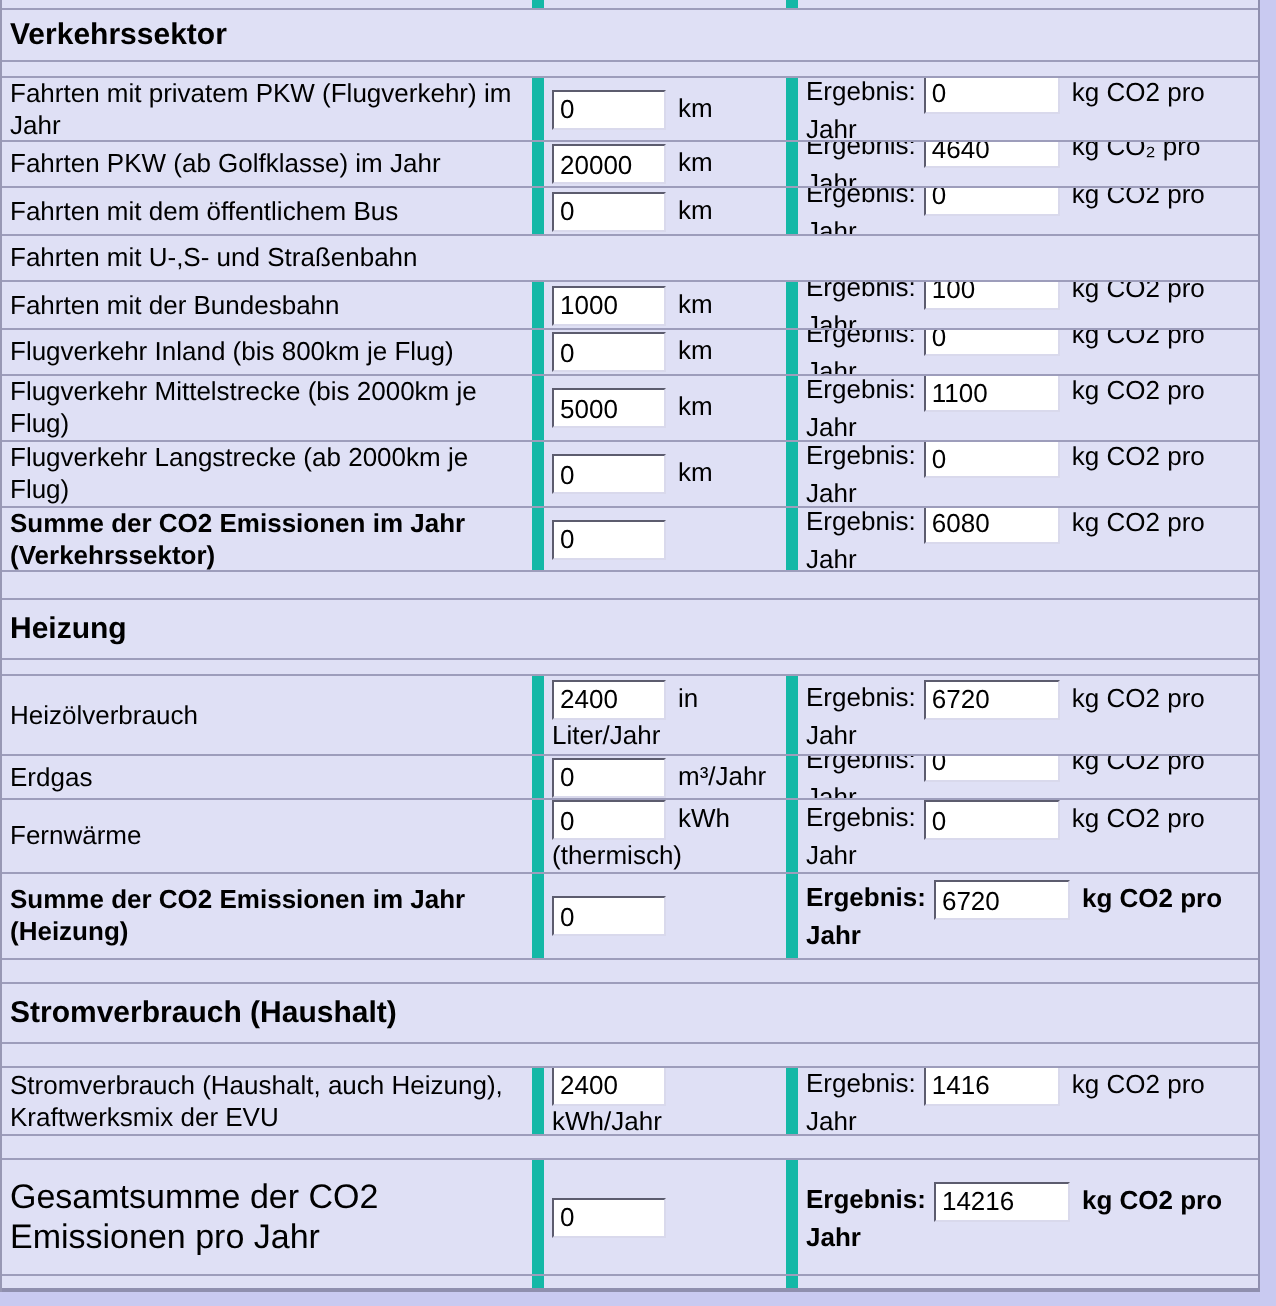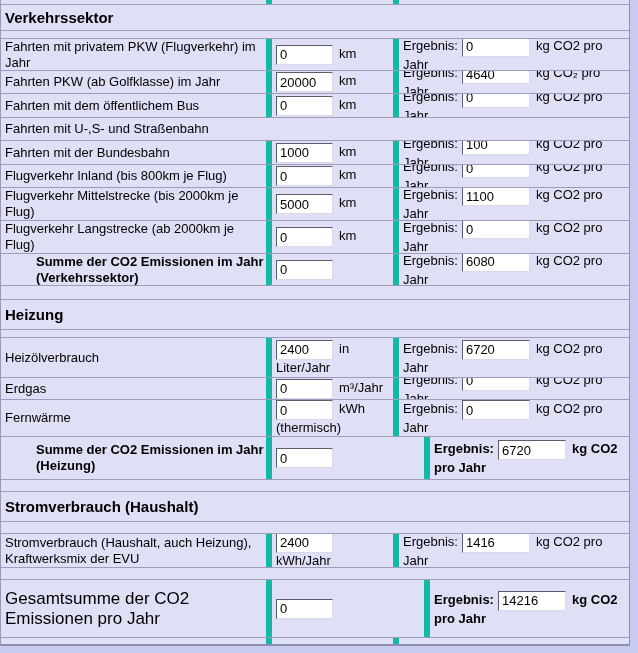--- a/index.html
+++ b/index.html
@@ -27,21 +27,21 @@
   .row.full{grid-template-columns:1fr;}
   .cell{
     display:flex;align-items:center;
     padding:1px 2px 1px 4px;
     box-sizing:border-box;overflow:hidden;
   }
   .c2,.c3{border-left:6px solid #14b8a6;}
   .flow{display:inline-block;width:100%;line-height:16px;}
   .hdr-cell{font-weight:bold;font-size:15px;}
   .t-label{font-weight:normal;font-size:17px;line-height:20px;}
-  .bold{font-weight:bold;margin-left:31px;}
+  .bold{font-weight:bold;}
   input.box{
     height:20px;
     border:1px solid;
     border-color:#5c5c6e #d9d9ec #d9d9ec #5c5c6e;
     background:#fff;
     font-family:"Liberation Sans","DejaVu Sans",sans-serif;
     font-size:13px;color:#000;
     padding:1px 3px;
     box-sizing:border-box;
     vertical-align:middle;

